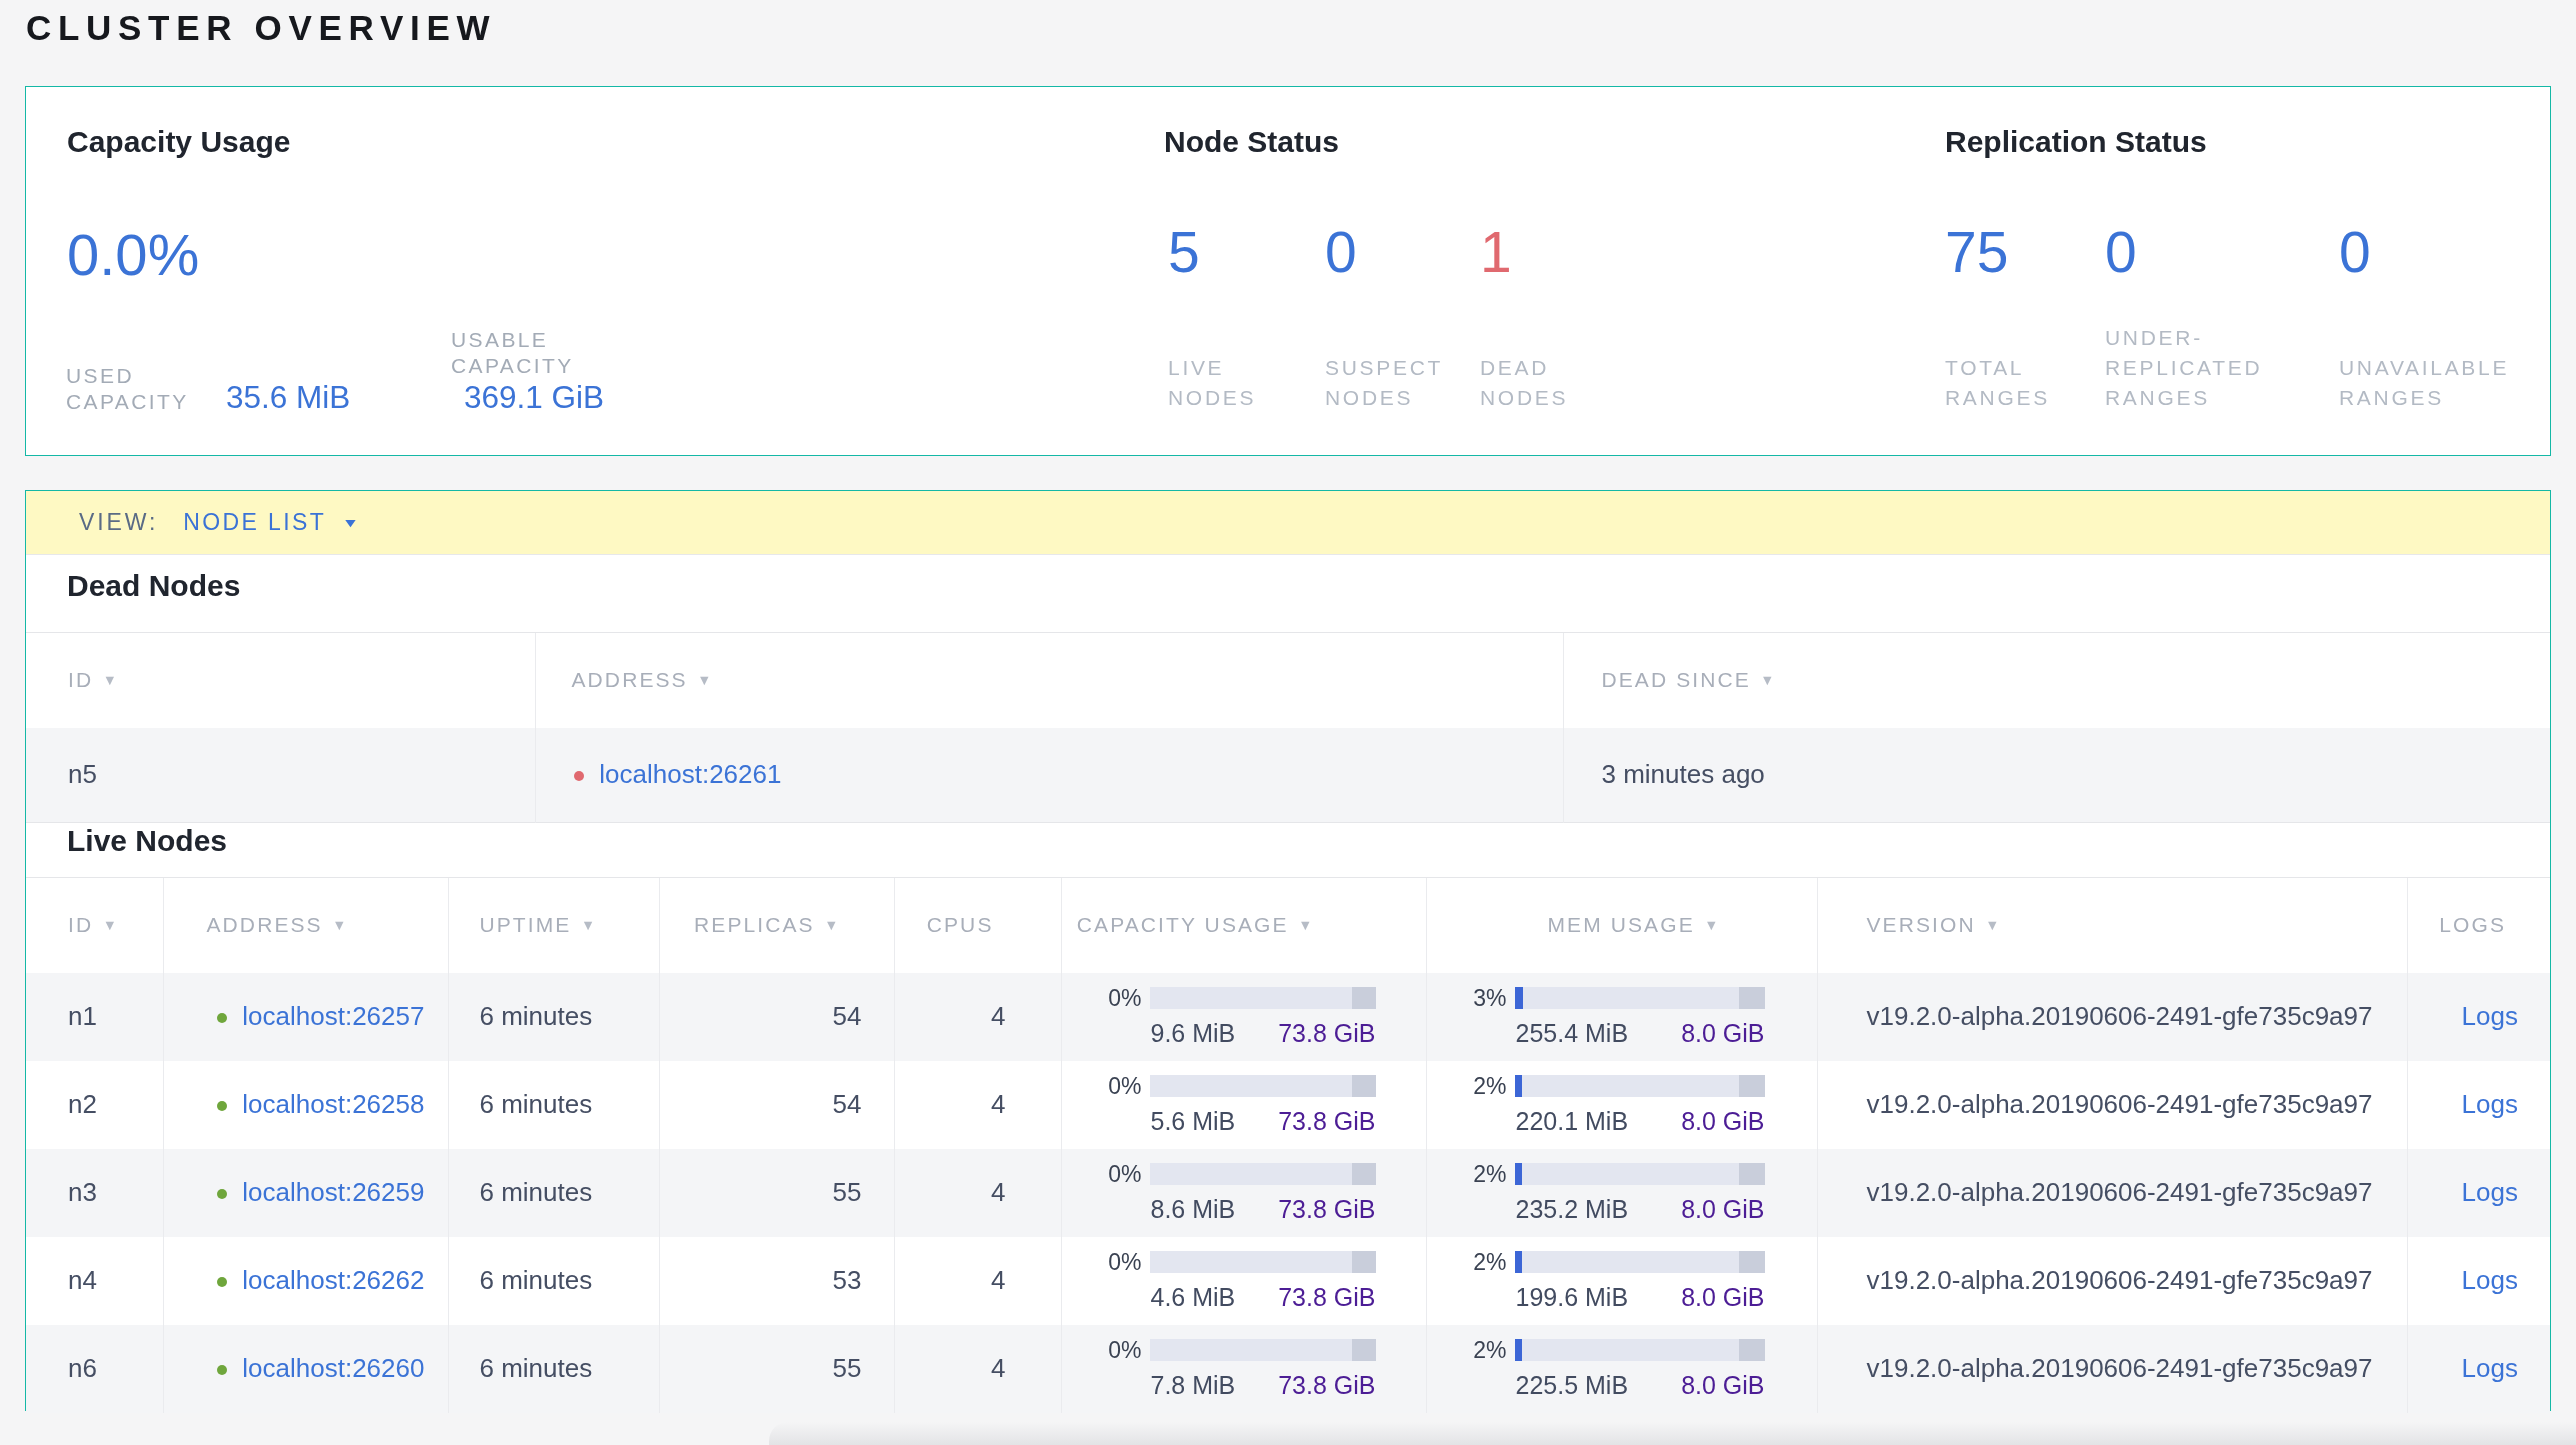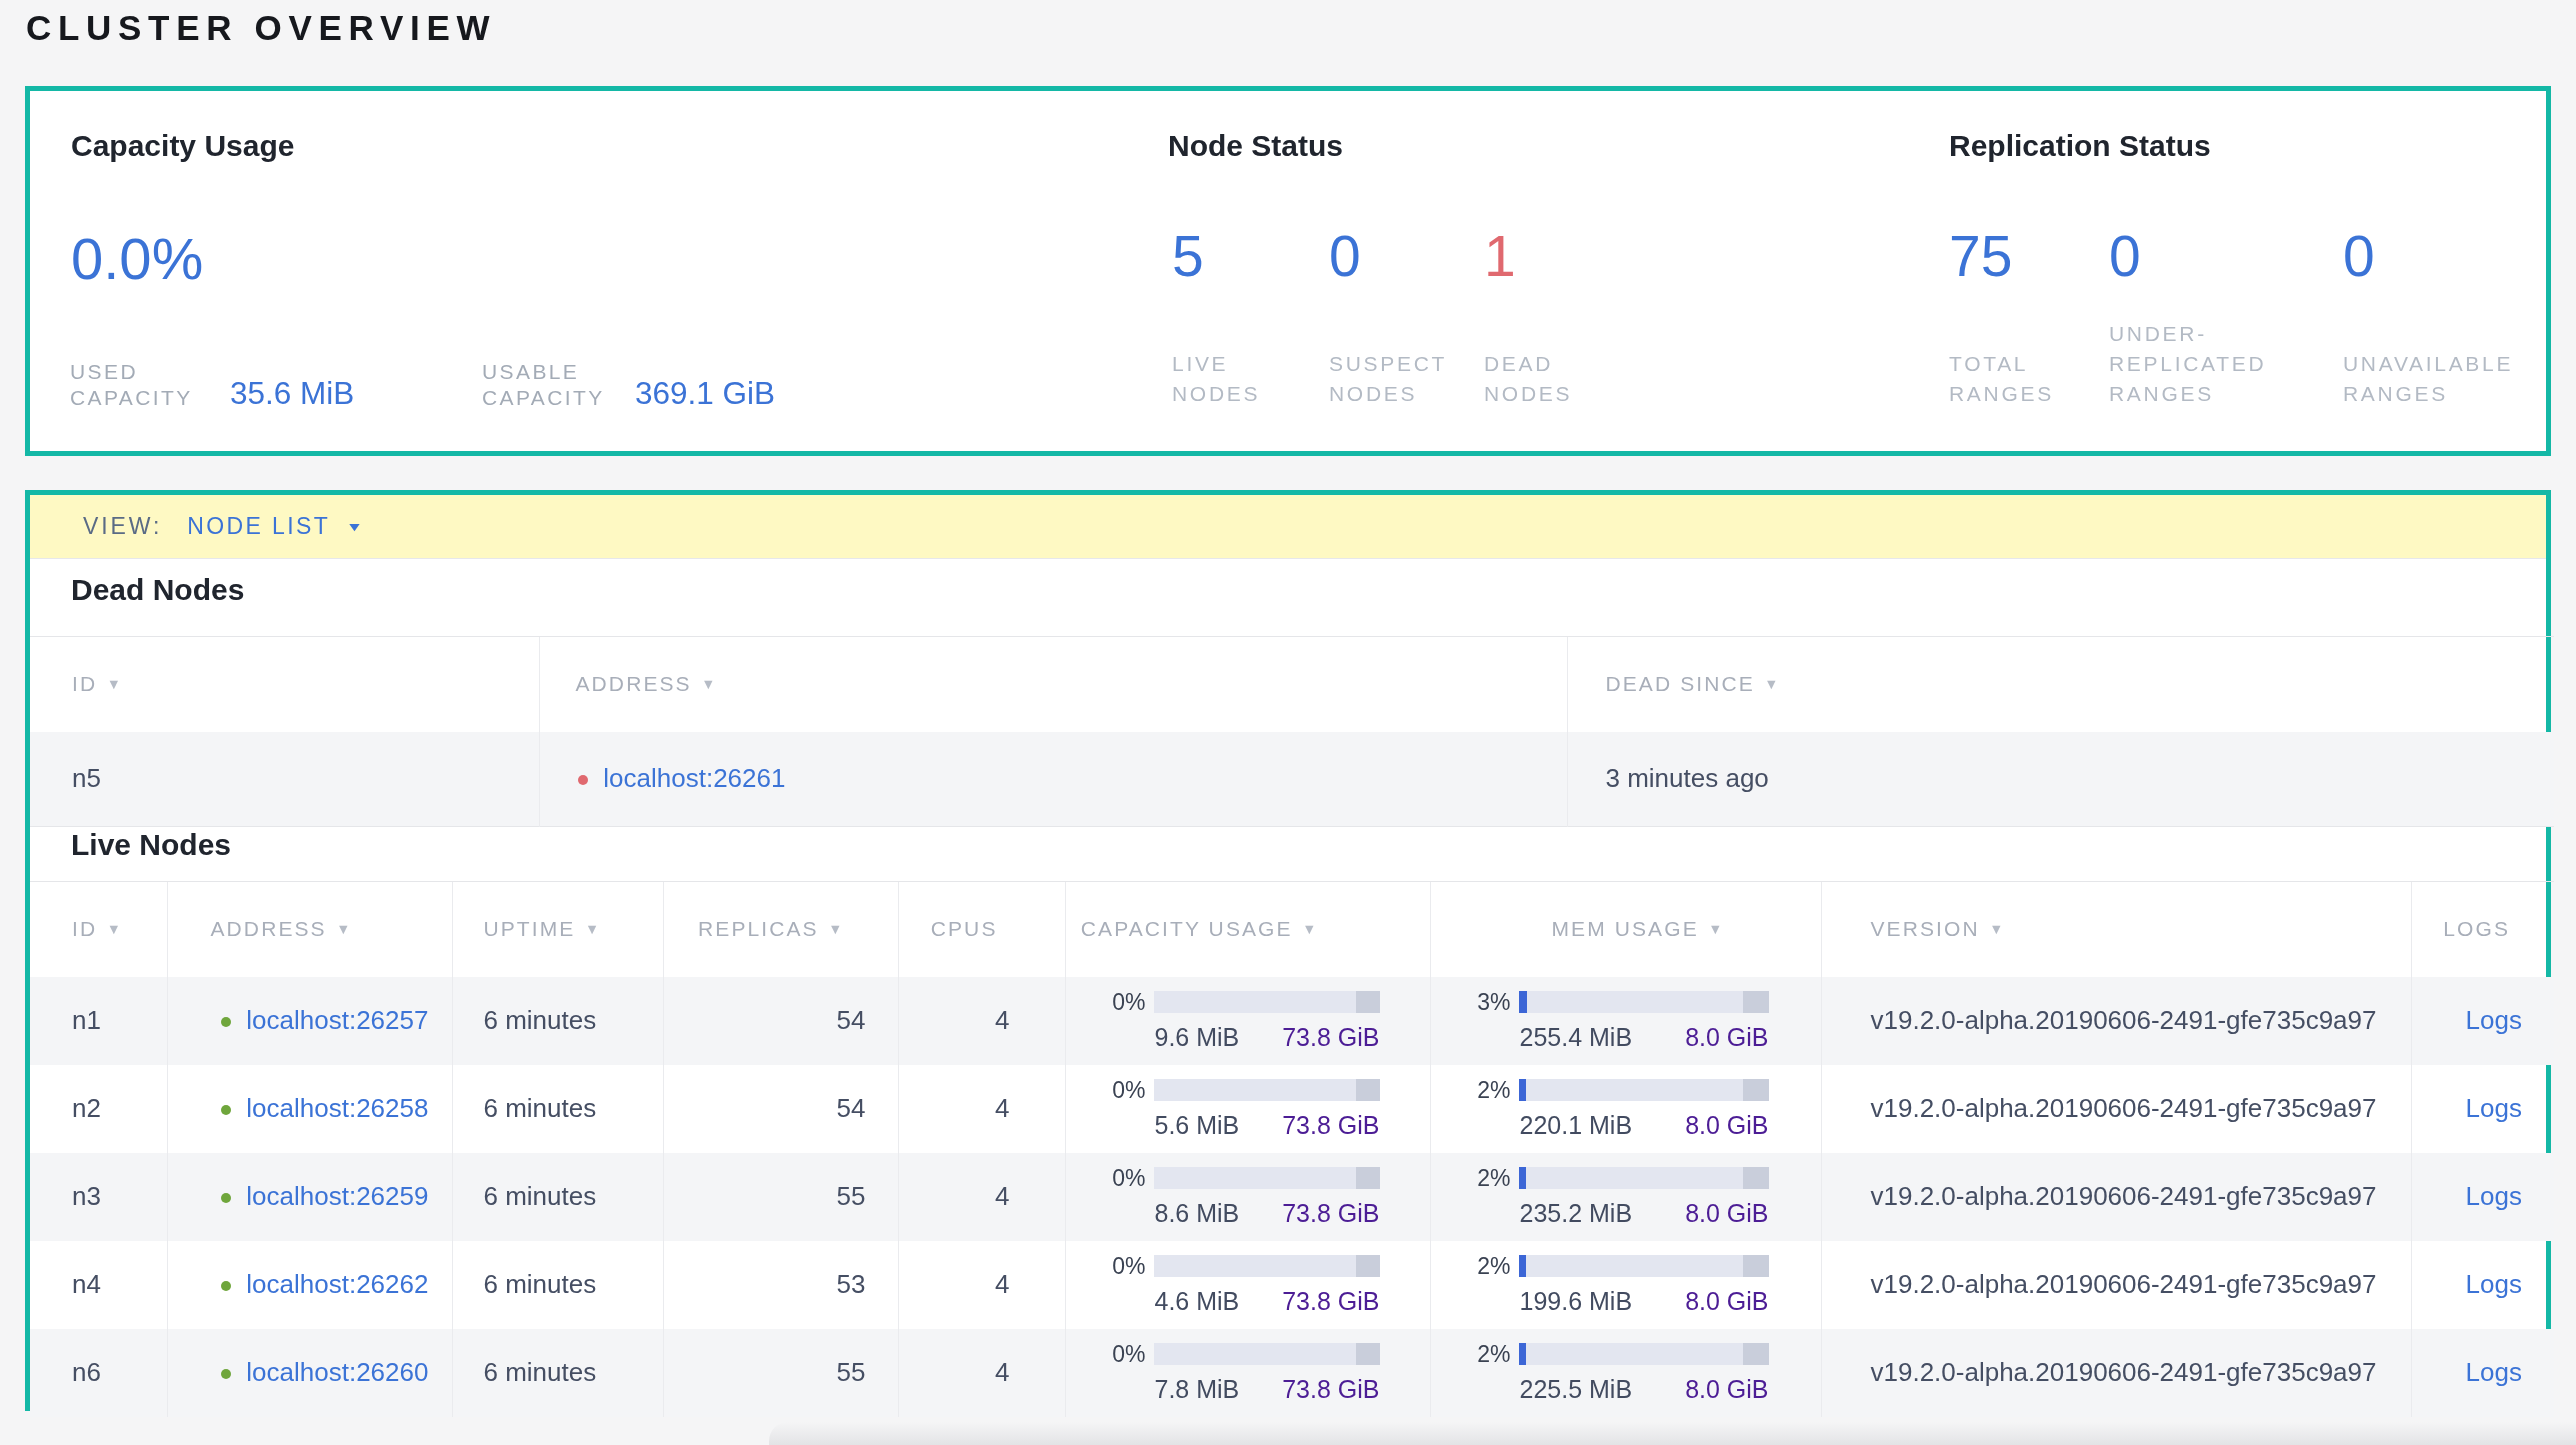--- a/index.html
+++ b/index.html
@@ -1,21 +1,21 @@
 <!DOCTYPE html>
 <html><head>
 <meta charset="utf-8">
 <style>
   html,body{margin:0;padding:0;}
   .page{position:relative;width:2576px;height:1446px;background:#f5f5f6;overflow:hidden;
         font-family:"Liberation Sans","DejaVu Sans",sans-serif;}
   .page-title{position:absolute;left:26px;top:7.6px;font-size:35px;font-weight:700;
               letter-spacing:6.7px;color:#16181d;margin:0;white-space:nowrap;}
   .card{position:absolute;left:25px;width:2526px;background:#ffffff;
-        border:5px solid #14b8a6;box-sizing:border-box;}
+        border:1px solid #14b8a6;box-sizing:border-box;}
   .summary-card{top:86px;height:370px;}
   .table-card{top:490px;height:921px;}
 
   
   .panel-heading{position:absolute;margin:0;font-size:30px;font-weight:600;color:#20252e;top:38px;white-space:nowrap;}
   .h-capacity{left:41px;} .h-nodes{left:1138px;} .h-repl{left:1919px;}
   .cap-percent{position:absolute;left:41px;top:134px;font-size:58px;font-weight:500;color:#3b73d6;}
   .cap-bar-wrap{position:absolute;left:197px;top:149px;width:628px;height:33px;}
   .cap-bar{width:100%;height:100%;}
   .tick{position:absolute;top:39px;width:1.9px;height:13.4px;background:#b5bbc5;}
@@ -98,21 +98,21 @@
     <h2 class="panel-heading h-capacity">Capacity Usage</h2>
     <div class="cap-percent">0.0%</div>
     <div id="cap-stats">
         <div class="cap-stat" style="left: 40px;">
           <div class="cap-stat-label" style="width: 160px;">
             <div>USED</div>
             <div>CAPACITY</div>
           </div>
           <div class="cap-stat-value">35.6 MiB</div>
         </div>
-        <div class="cap-stat" style="left: 452px;">
+        <div class="cap-stat" style="left: 425px; flex-direction: column;">
           <div class="cap-stat-label" style="width: 153px;">
             <div>USABLE</div>
             <div>CAPACITY</div>
           </div>
           <div class="cap-stat-value">369.1 GiB</div>
         </div>
       </div>
 
     <h2 class="panel-heading h-nodes">Node Status</h2>
     <div id="node-stats">

